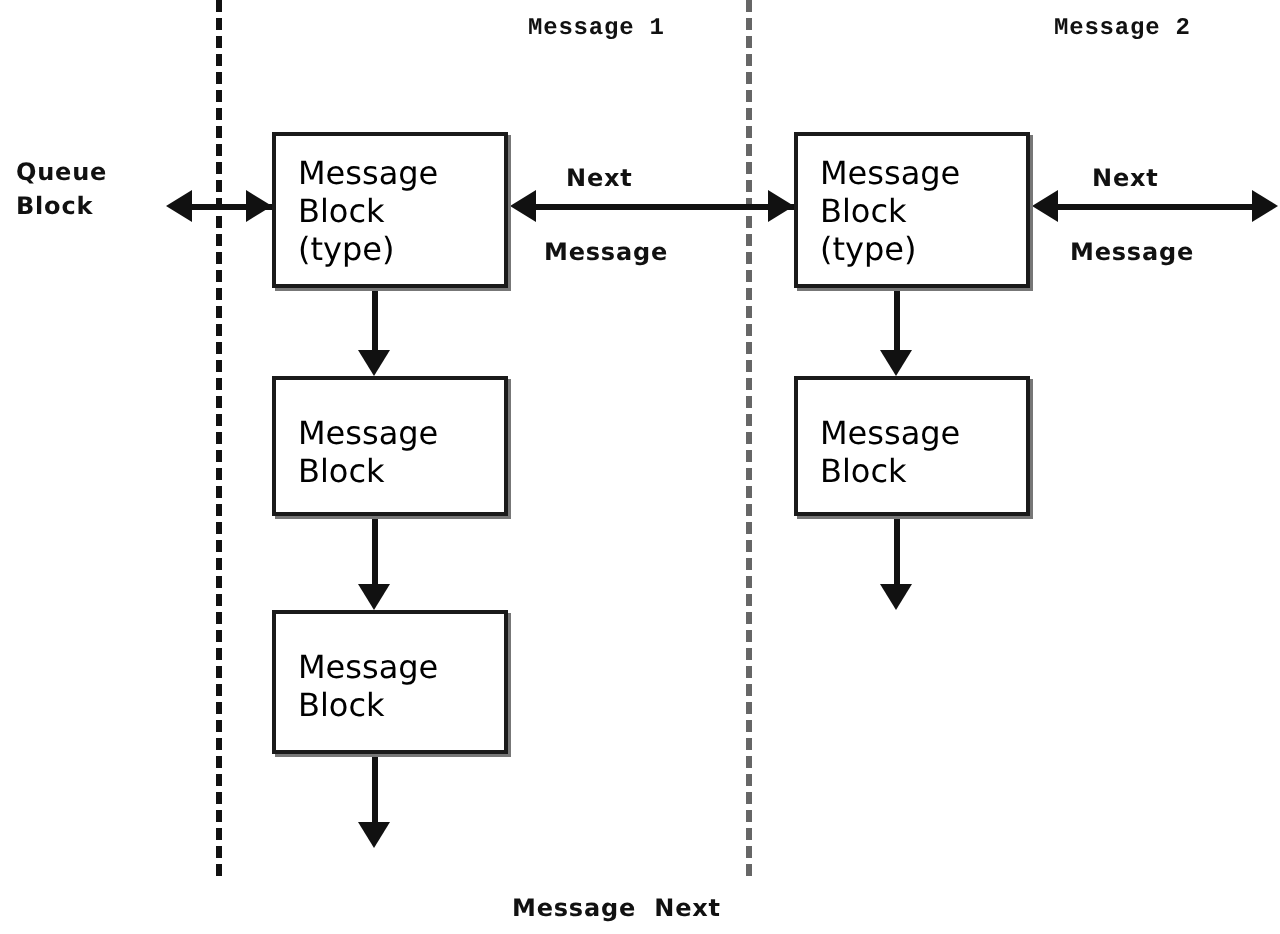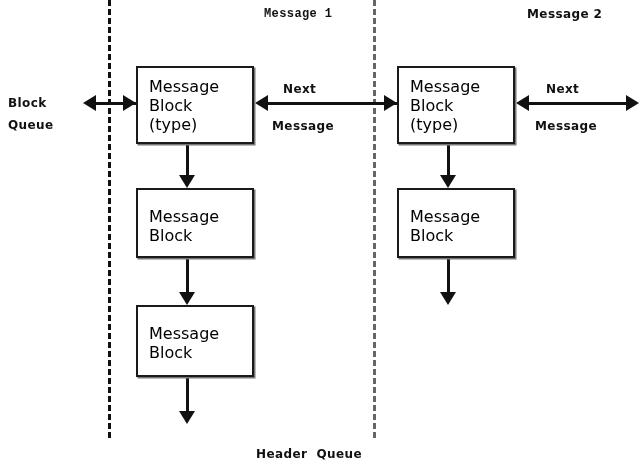--- a/index.html
+++ b/index.html
@@ -86,27 +86,27 @@
     border-top: 13px solid #111111;
   }
 </style>
 </head>
 <body>
 
 <div id="diagram-root">
 
   <div class="label sm" style="left:264px; top:6px;font-family:Liberation Mono, monospace;">Message 1</div>
 
-  <div class="label sm" style="left:527px; top:6px;">Message 2</div>
+  <div class="label sm" style="left:527px; top:6px;font-family:Liberation Mono, monospace;">Message 2</div>
 
   <div class="dashed-line" style="left:108px; top:0px; height:438px; border-left-color:#111111;"></div>
 
   <div class="dashed-line" style="left:373px; top:0px; height:438px; border-left-color:#666666;"></div>
 
-  <div class="label sm" style="left:8px; top:78px;margin-top:39px;">Queue</div>
+  <div class="label sm" style="left:8px; top:78px;">Queue</div>
   <div class="label sm" style="left:8px; top:95px;">Block</div>
 
   <div class="hline" style="left:95px; top:102px; width:42px;"></div>
   <div class="arrow left" style="left:83px; top:95px;"></div>
   <div class="arrow right" style="left:123px; top:95px;"></div>
 
   <div class="hline" style="left:267px; top:102px; width:130px;"></div>
   <div class="arrow left" style="left:255px; top:95px;"></div>
   <div class="arrow right" style="left:384px; top:95px;"></div>
   <div class="label sm" style="left:283px; top:81px;">Next</div>
@@ -163,15 +163,15 @@
   <div class="msg-block two-line" style="left:397px; top:188px; width:118px; height:70px;">
     <div class="blocktext">
       <span>Message</span><br>
       <span>Block</span>
     </div>
   </div>
 
   <div class="vline" style="left:447px; top:258px; height:36px;"></div>
   <div class="arrow down" style="left:440px; top:292px;"></div>
 
-  <div class="label sm" style="left:256px; top:446px;">Header  Queue</div>
+  <div class="label sm" style="left:256px; top:446px;">Message  Next</div>
 
 </div>
 
 </body></html>

